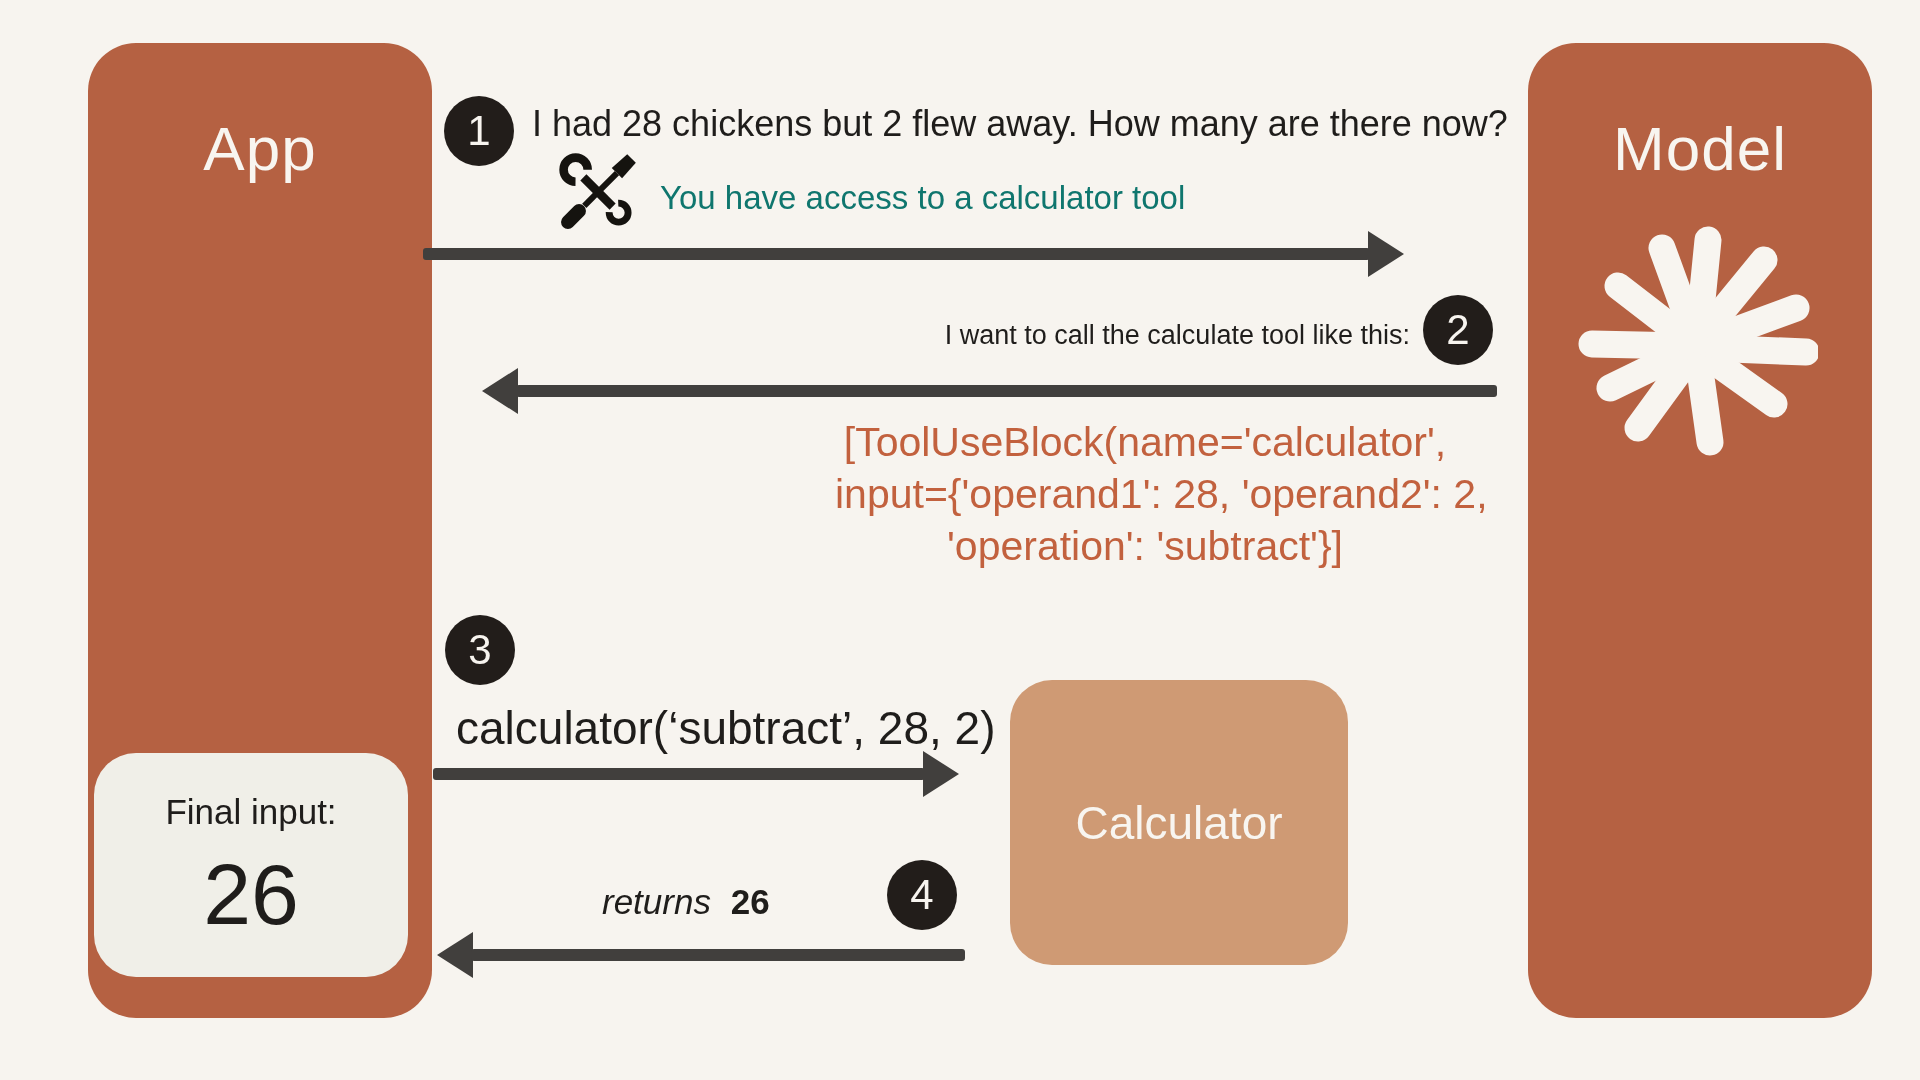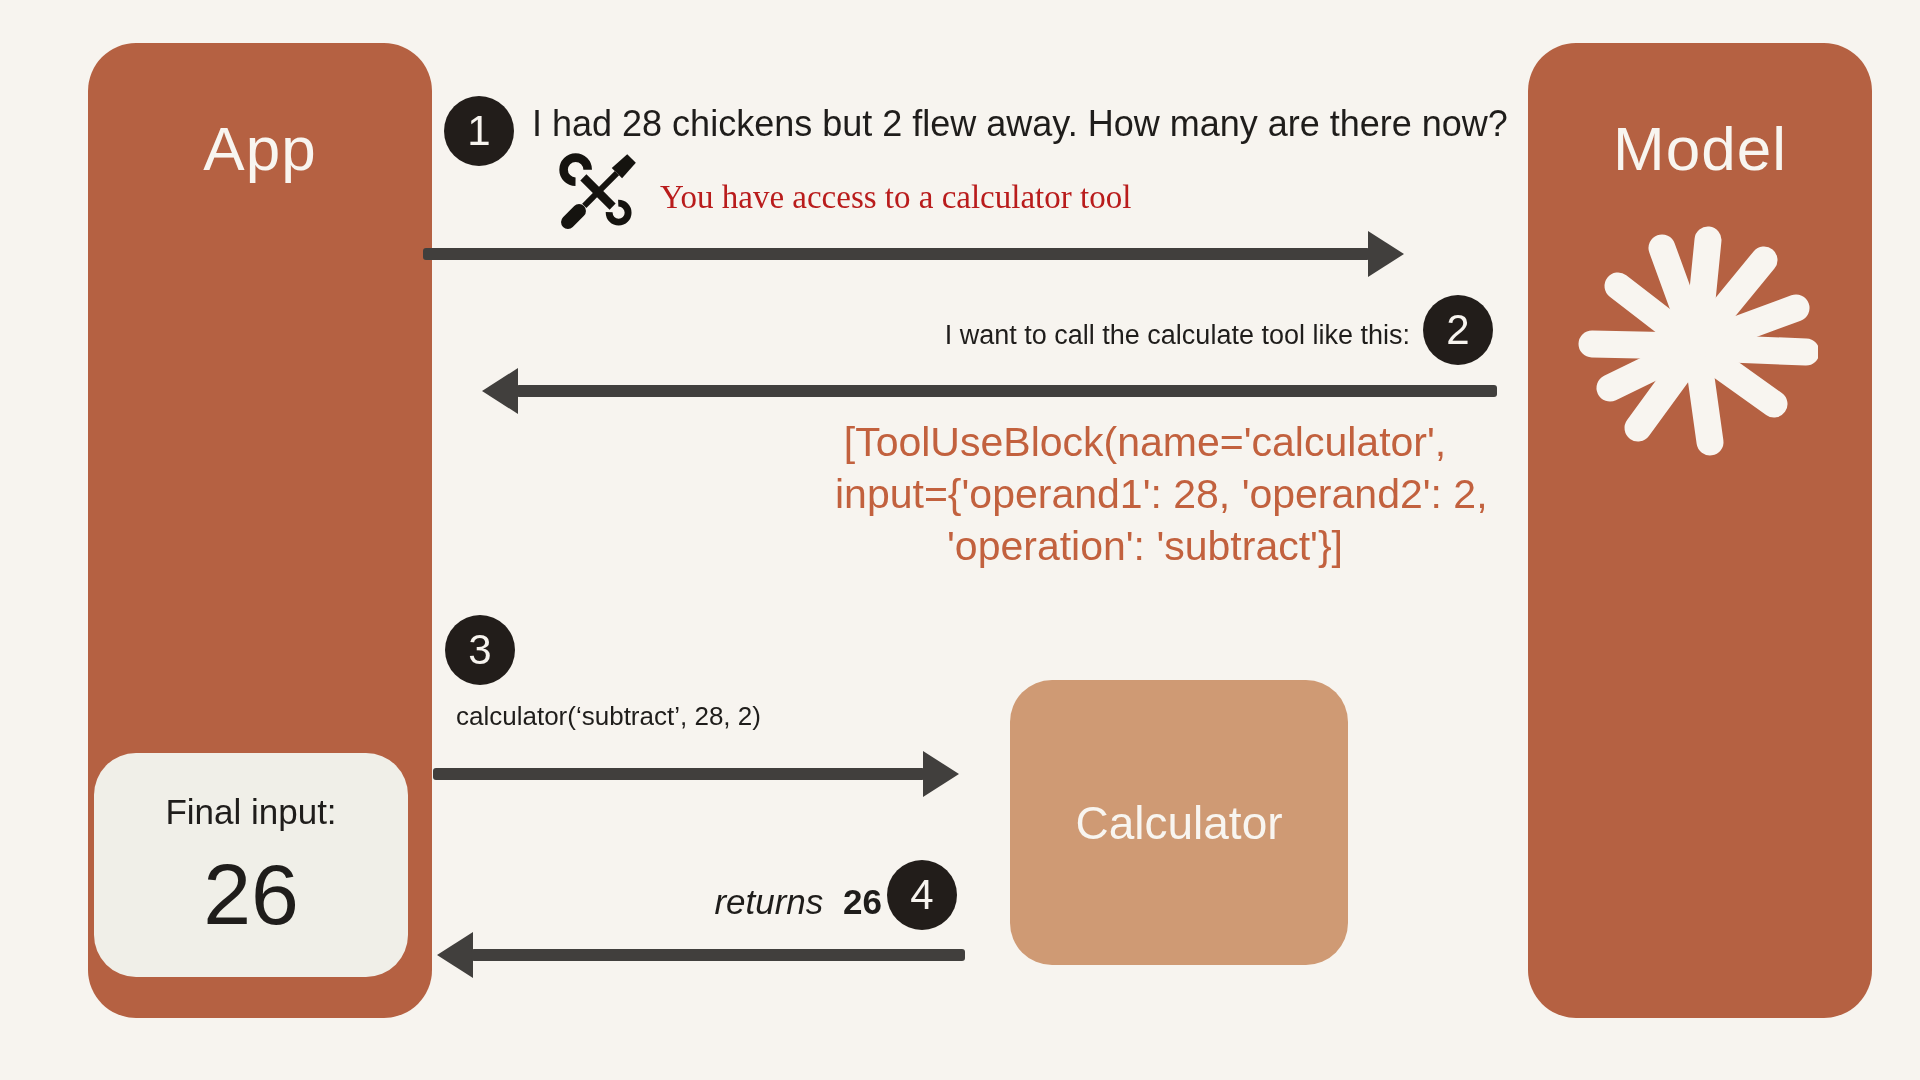--- a/index.html
+++ b/index.html
@@ -17,21 +17,21 @@
   .col-title{
     margin-top:70px;text-align:center;font-size:62px;color:#f8f5f0;
     letter-spacing:1px;
   }
   .badge{
     position:absolute;width:70px;height:70px;border-radius:50%;
     background:#221d1a;color:#f7f4ef;display:flex;align-items:center;
     justify-content:center;font-size:42px;
   }
   .msg{position:absolute;font-size:36px;color:#1f1d1b;white-space:nowrap;}
-  .accent{color:#b91c1c;font-family:Liberation Serif, serif;}
+  .accent{color:#0f766e;}
   .code{
     position:absolute;left:835px;top:416px;width:620px;text-align:center;
     font-size:41px;line-height:52px;color:#c2613e;white-space:nowrap;
   }
   .shaft{position:absolute;height:12px;background:#413f3d;border-radius:3px;}
   .head-right{
     position:absolute;width:0;height:0;top:0;
     border-top:23px solid transparent;border-bottom:23px solid transparent;
     border-left:36px solid #413f3d;
   }
@@ -46,21 +46,21 @@
     background:#f0efe8;border-radius:42px;
   }
   .final-label{position:absolute;left:94px;top:792px;width:314px;text-align:center;font-size:35px;}
   .final-value{position:absolute;left:94px;top:846px;width:314px;text-align:center;font-size:86px;line-height:96px;}
   .calc-box{
     position:absolute;left:1010px;top:680px;width:338px;height:285px;
     background:#cf9a74;border-radius:42px;
     display:flex;flex-direction:column;align-items:center;justify-content:center;
     color:#f8f5f0;font-size:46px;line-height:64px;text-align:center;gap:38px;
   }
-  .returns{position:absolute;left:602px;top:882px;width:280px;text-align:right;font-size:35px;white-space:nowrap;}
+  .returns{position:absolute;left:602px;top:882px;width:280px;text-align:left;font-size:35px;white-space:nowrap;}
   .returns .lbl{font-style:italic;}
   .returns .val{font-weight:bold;margin-left:10px;}
   .s2msg{position:absolute;left:698px;top:320px;width:712px;text-align:right;font-size:27px;white-space:nowrap;}
 </style>
 </head>
 <body>
 
 <div id="stage">
 
   <div class="col" style="left:88px;">
@@ -131,21 +131,21 @@
 
   <div class="code">
     <div>[ToolUseBlock(name='calculator',</div>
     <div>input={'operand1': 28, 'operand2': 2,</div>
     <div>'operation': 'subtract'}]</div>
   </div>
 
   <div class="badge" style="left:445px;top:615px;">
     <span>3</span>
   </div>
-  <div class="msg" style="left:456px;top:701px;font-size:26px;">calculator(‘subtract’, 28, 2)</div>
+  <div class="msg" style="left:456px;top:701px;font-size:46px;">calculator(‘subtract’, 28, 2)</div>
 
   <div class="arrow" style="left:433px;top:751px;width:526px;">
     <div class="shaft" style="left:0;top:17px;width:492px;"></div>
     <div class="head-right" style="left:490px;"></div>
   </div>
 
   <div class="returns">
     <span class="lbl">returns</span>
     <span class="val">26</span>
   </div>

